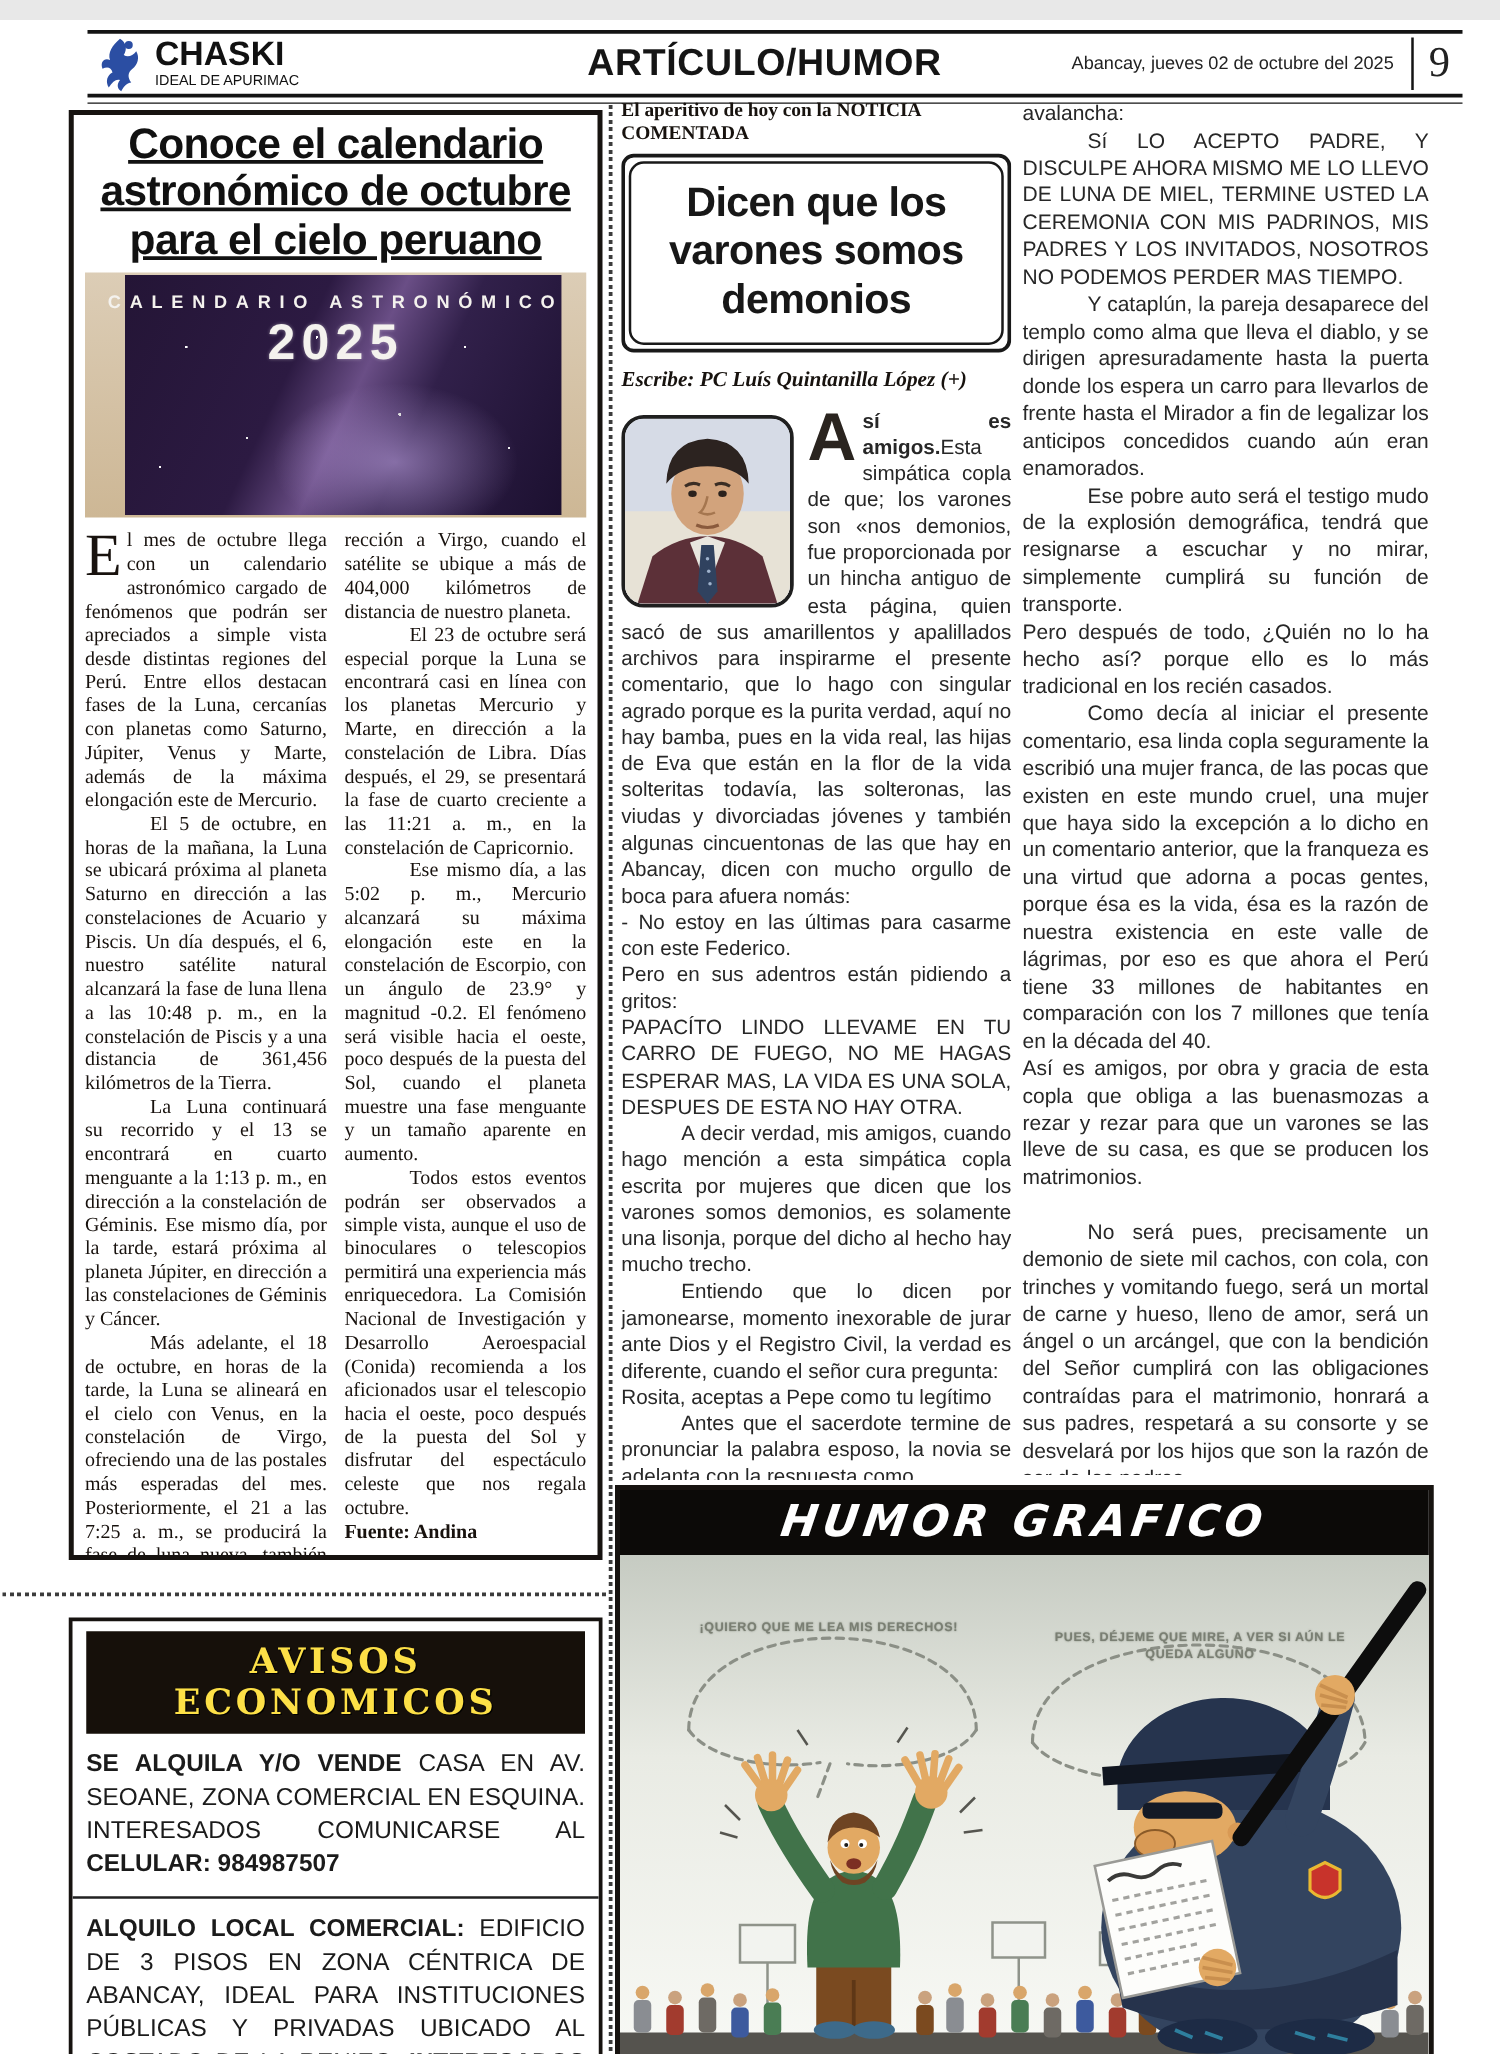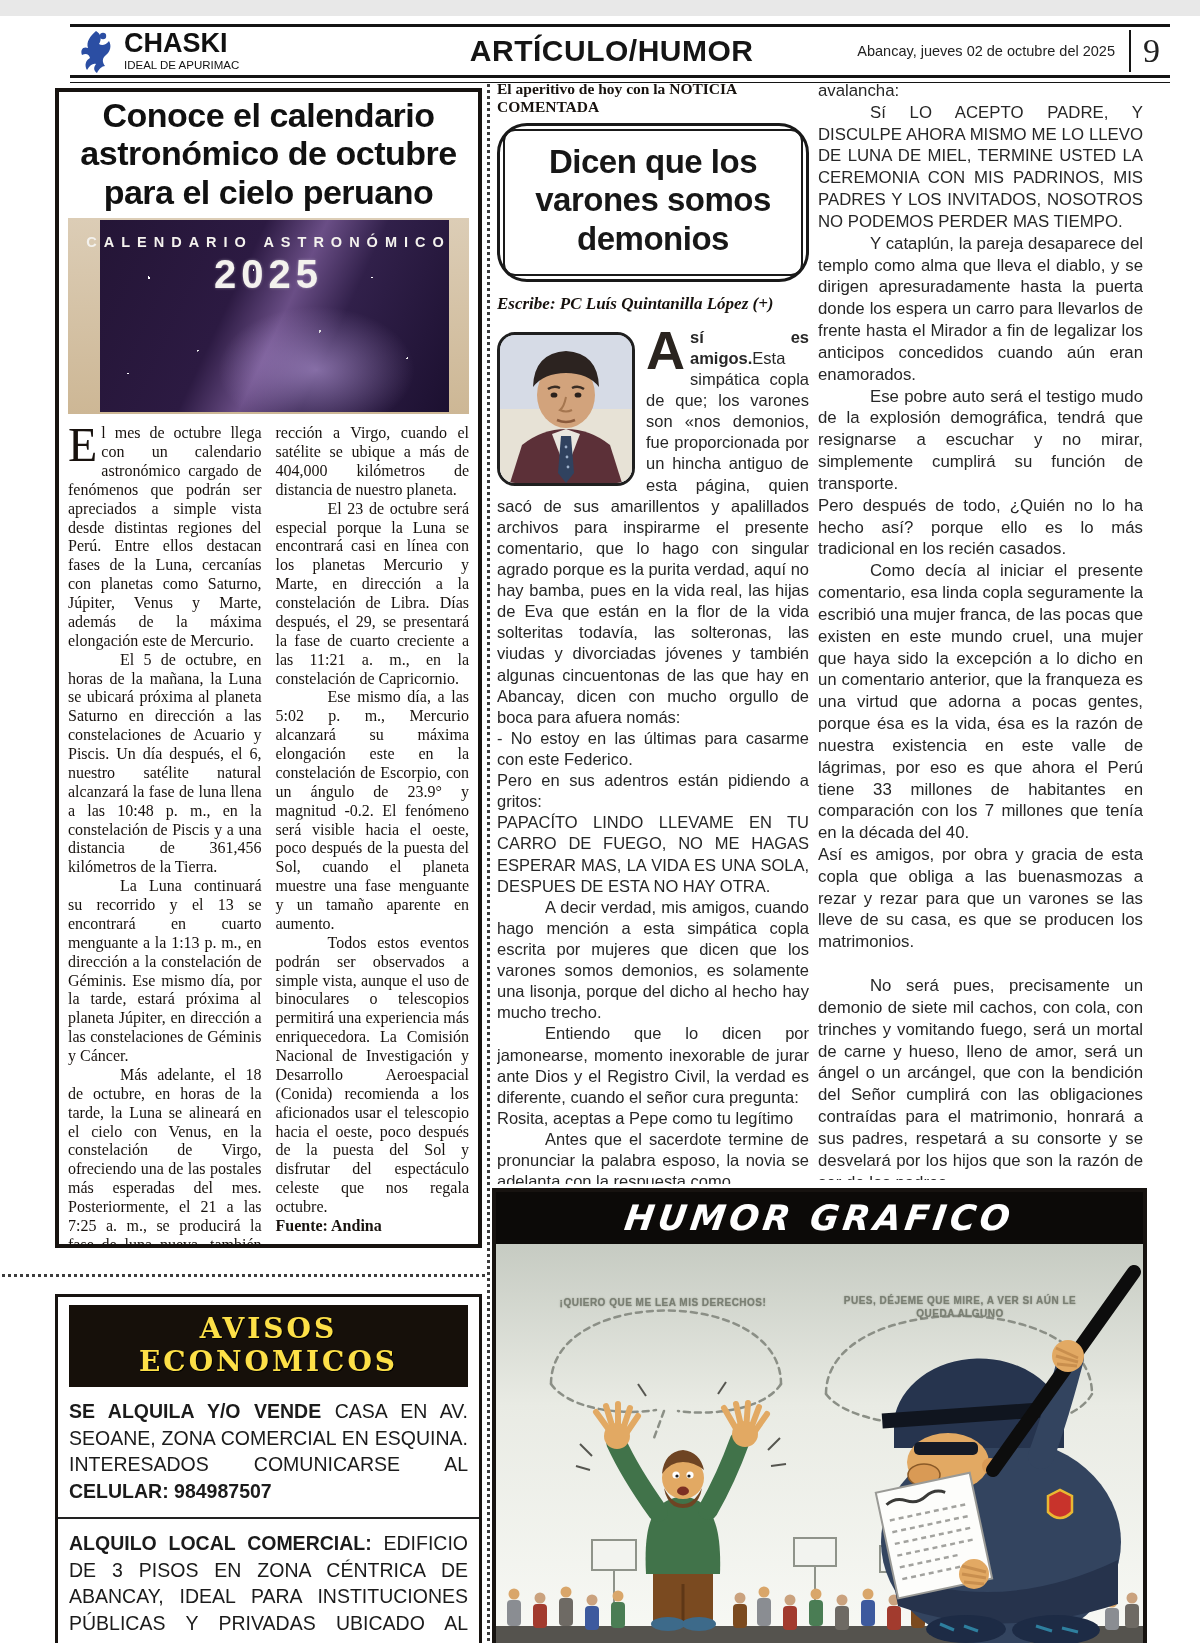--- a/index.html
+++ b/index.html
@@ -19,21 +19,21 @@
   .section-title { flex:1; text-align:center; font-family:"Liberation Sans", sans-serif;
                    font-weight:700; font-size:30px; letter-spacing:0.5px; color:#151515; }
   .date { font-family:"Liberation Sans", sans-serif; font-size:14.5px; color:#222; white-space:nowrap; }
   .pagenum-divider { width:2px; height:42px; background:#141414; margin:0 12px 0 14px; }
   .pagenum { font-family:"Liberation Serif", serif; font-size:34px; color:#222; padding-right:4px; }
 
   
   .left-box { position:absolute; left:55px; top:72px; width:427px; height:1160px;
               border:4px solid #171310; box-sizing:border-box; padding:4px 9px; overflow:hidden; }
   .left-title { font-family:"Liberation Sans", sans-serif; font-weight:700; font-size:34px;
-                line-height:1.13; text-align:center; letter-spacing:-0.5px; color:#111; }
+                line-height:1.13; text-align:center; letter-spacing:-0.5px; color:#111;text-decoration:underline; }
   .cal-image { position:relative; margin-top:7px; height:196px; background:linear-gradient(to bottom,#dccdb6,#cdb795); overflow:hidden; }
   .cal-photo { position:absolute; left:32px; right:20px; top:2px; bottom:2px;
                background:
                  radial-gradient(2px 2px at 14% 30%, #fff 60%, transparent 61%),
                  radial-gradient(1.6px 1.6px at 28% 68%, #eee 60%, transparent 61%),
                  radial-gradient(1.6px 1.6px at 44% 26%, #fff 60%, transparent 61%),
                  radial-gradient(2px 2px at 63% 58%, #ddd 60%, transparent 61%),
                  radial-gradient(1.5px 1.5px at 78% 30%, #fff 60%, transparent 61%),
                  radial-gradient(1.5px 1.5px at 88% 72%, #eee 60%, transparent 61%),
                  radial-gradient(1.5px 1.5px at 8% 80%, #fff 60%, transparent 61%),
@@ -53,21 +53,21 @@
 
   
   .vdots { position:absolute; left:487px; top:68px; width:3px; height:1568px;
            background-image:repeating-linear-gradient(to bottom,#3c3c3c 0 3px, transparent 3px 6px); }
   .hdots { position:absolute; left:2px; top:1258px; width:484px; height:3px;
            background-image:repeating-linear-gradient(to right,#3c3c3c 0 3px, transparent 3px 6px); }
 
   
   .mid { position:absolute; left:497px; top:64px; width:312px; height:1104px; overflow:hidden; }
   .kicker { font-family:"Liberation Serif", serif; font-weight:700; font-size:15.5px; color:#17120e; }
-  .titlebox-outer { margin-top:7px; border:3.5px solid #191919; border-radius:30px; padding:3px; }
+  .titlebox-outer { margin-top:7px; border:3.5px solid #191919; border-radius:10px; padding:3px; }
   .titlebox-inner { border:2px solid #191919; border-radius:12px; padding:12px 4px 16px; text-align:center; }
   .mid-title { font-family:"Liberation Sans", sans-serif; font-weight:700; font-size:33px;
                line-height:1.16; letter-spacing:-0.5px; color:#171717; }
   .byline { margin-top:12px; font-family:"Liberation Serif", serif; font-weight:700; font-style:italic; font-size:17px; color:#17120e; }
   .mid-body { margin-top:13px; font-family:"Liberation Sans", sans-serif; font-size:16.5px;
               line-height:1.28; text-align:justify; color:#272727; }
   .mid-body p { margin:0; }
   .mid-body p.ind { text-indent:48px; }
   .author-photo { float:left; width:132px; height:148px; border:3px solid #1f1f1f; border-radius:18px;
                   margin:5px 11px 3px 0; overflow:hidden; background:#d8dce4; }
@@ -100,21 +100,21 @@
   .humor-header { background:#0c0a08; height:52px; display:flex; align-items:center; justify-content:center; }
   .humor-title { color:#fff; font-style:italic; font-weight:700; font-size:35px; letter-spacing:4px;
                  transform:skewX(-8deg); font-family:"DejaVu Sans", sans-serif; }
   .cartoon { position:relative; height:404px; overflow:hidden;
              background:linear-gradient(to bottom,#c6cbc2 0%, #e9ebe4 40%, #f8f9f5 100%); }
   .cartoon svg { position:absolute; left:0; top:0; width:100%; height:100%; }
   .bub { position:absolute; color:#7a7f73; font-weight:700; font-size:10px; line-height:1.3;
          text-align:center; letter-spacing:0.5px; font-family:"Liberation Sans", sans-serif;
          text-shadow:0 0 1.5px rgba(122,127,115,0.9); }
   .bub-left  { left:58px;  top:52px; width:218px; }
-  .bub-right { left:336px; top:50px; width:256px; }
+  .bub-right { left:336px; top:60px; width:256px; }
 </style>
 </head>
 <body>
 
 <div id="page">
 
   <div id="header">
     <div class="brand-wrap">
       <svg width="42" height="46" viewBox="0 0 42 46">
         <path d="M20,3 C14,8 10,14 12,20 C7,18 4,22 6,27 C10,25 13,26 14,30 C10,32 8,37 11,42 C14,37 17,35 20,36 C17,40 18,43 21,45 C23,41 26,38 29,38 C26,34 26,30 30,27 C34,24 36,18 33,13 C30,17 26,18 23,16 C26,11 25,6 20,3 Z" fill="#2b4ea3"></path>

